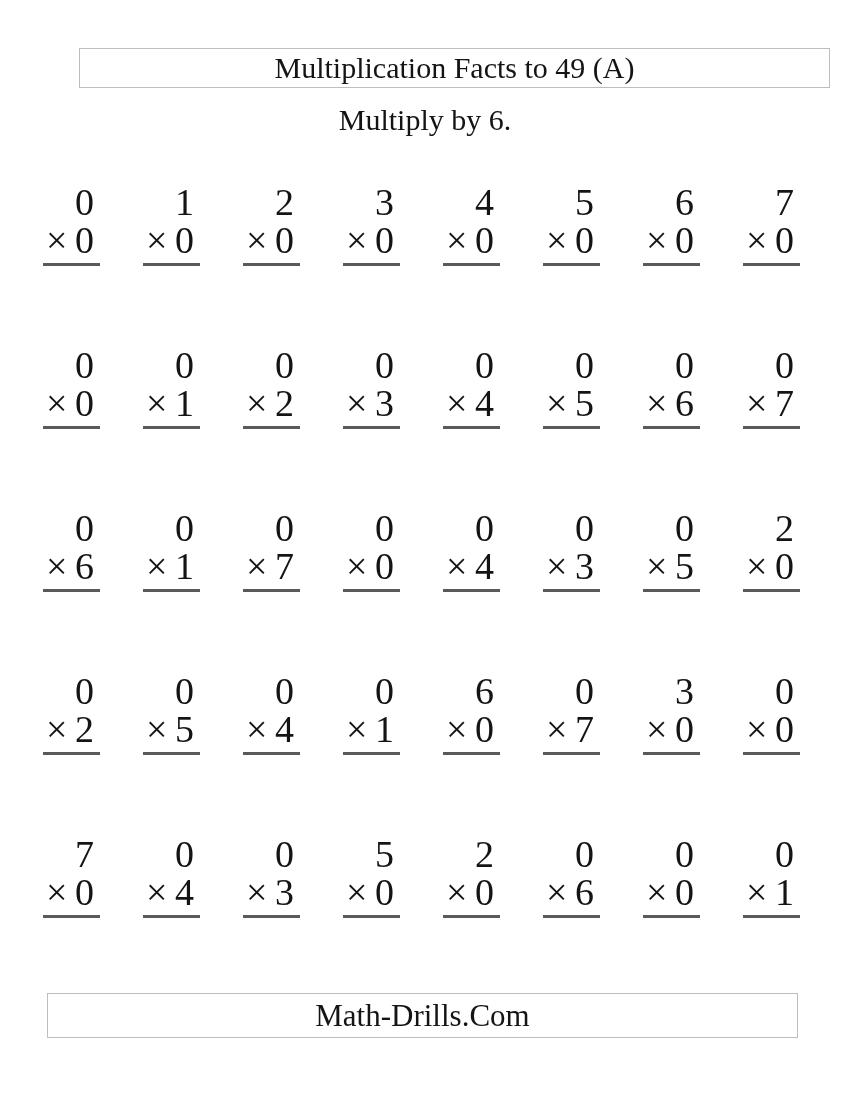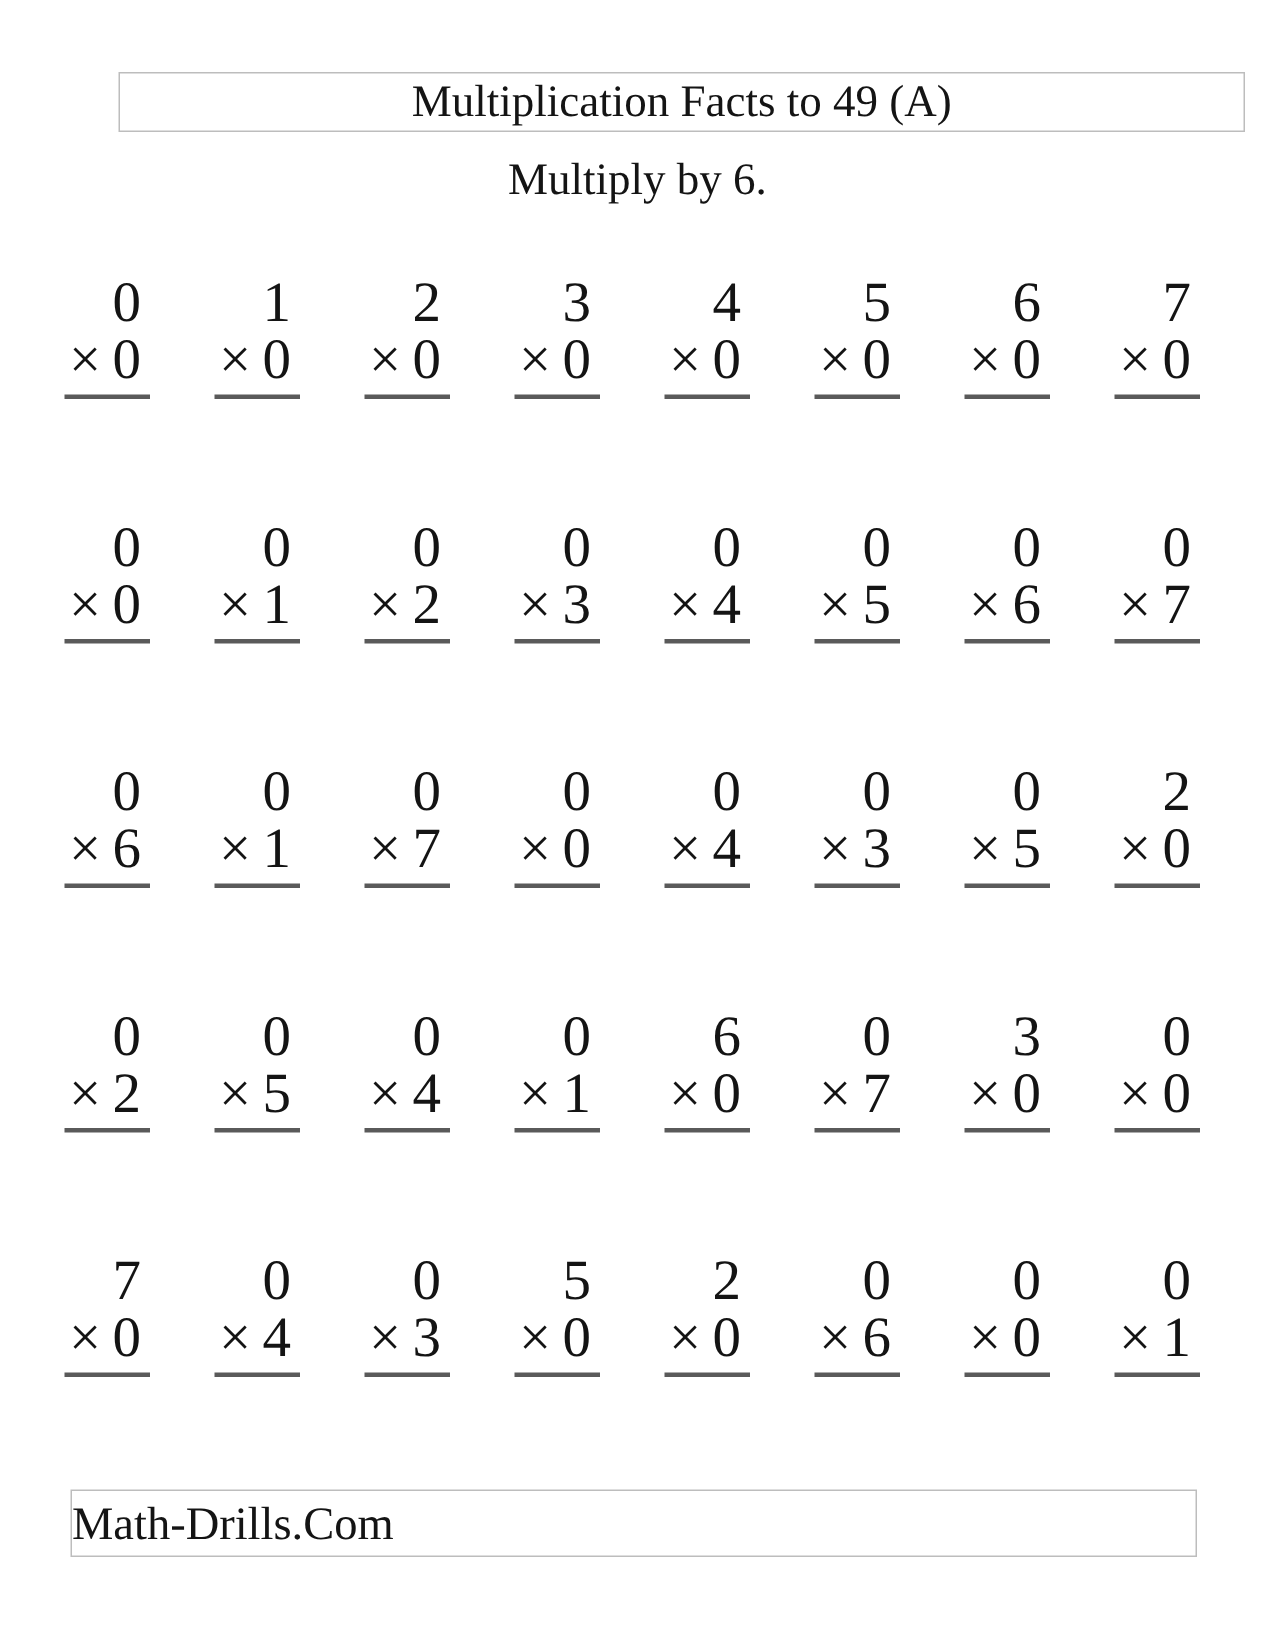--- a/index.html
+++ b/index.html
@@ -36,21 +36,21 @@
     padding-left: 3px; padding-right: 6px;
   }
   .answer-line {
     margin-top: 4px; height: 0;
     border-top: 3px solid var(--underline-color, #5a5a5a);
   }
 
   .footer-box {
     position: absolute; left: 47px; top: 993px; width: 749px; height: 43px;
     border: 1px solid var(--box-border, #bdbdbd);
-    display: flex; align-items: center; 
+    display: flex; align-items: center; justify-content: center;
     font-size: 31px; white-space: nowrap;
   }
 </style>
 </head>
 <body>
 
 <div class="sheet">
 
   <div class="title-box">
     <span>Multiplication Facts to 49 (A)</span>

